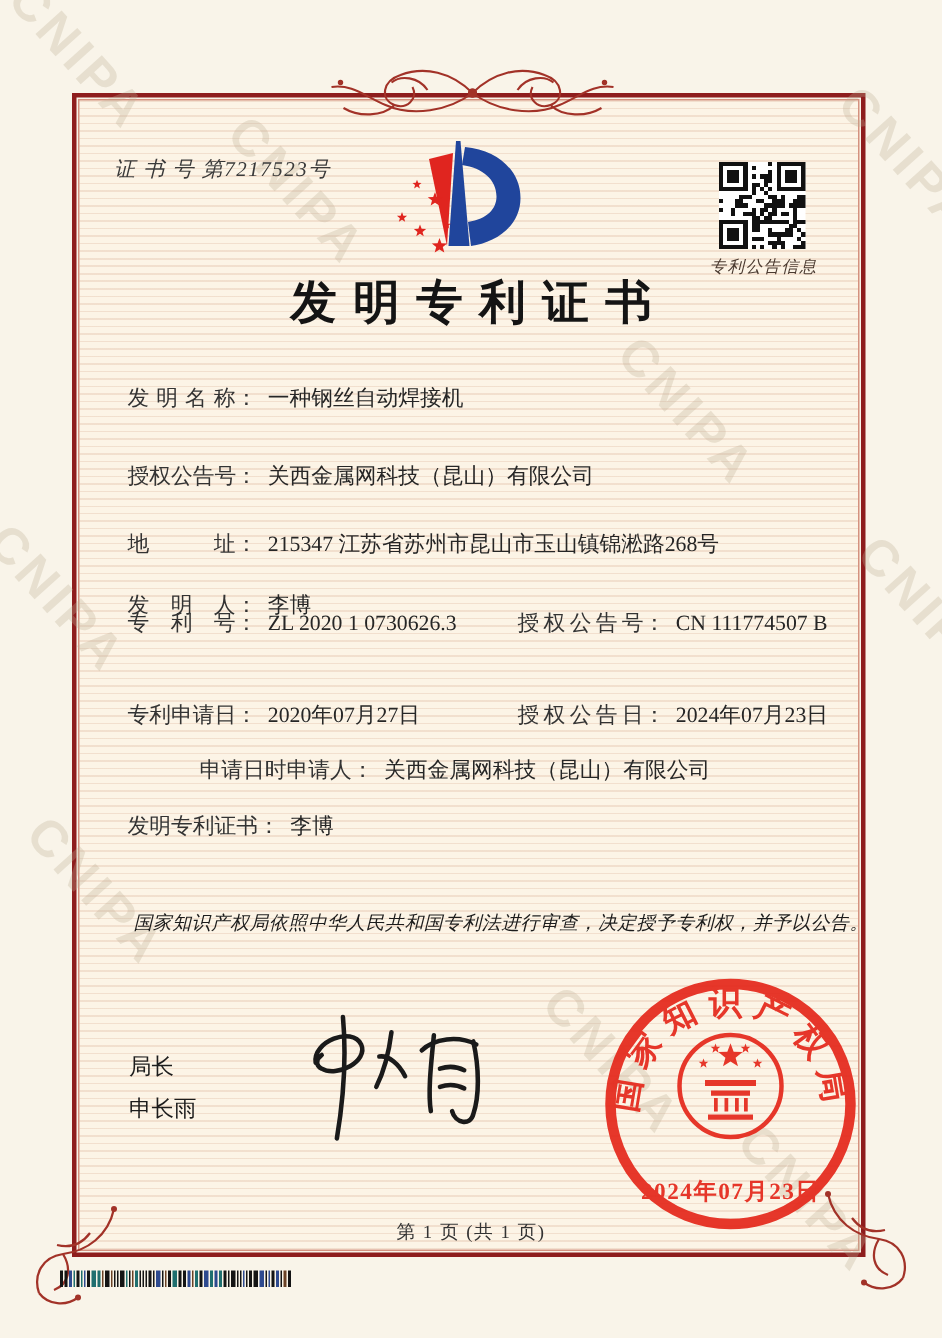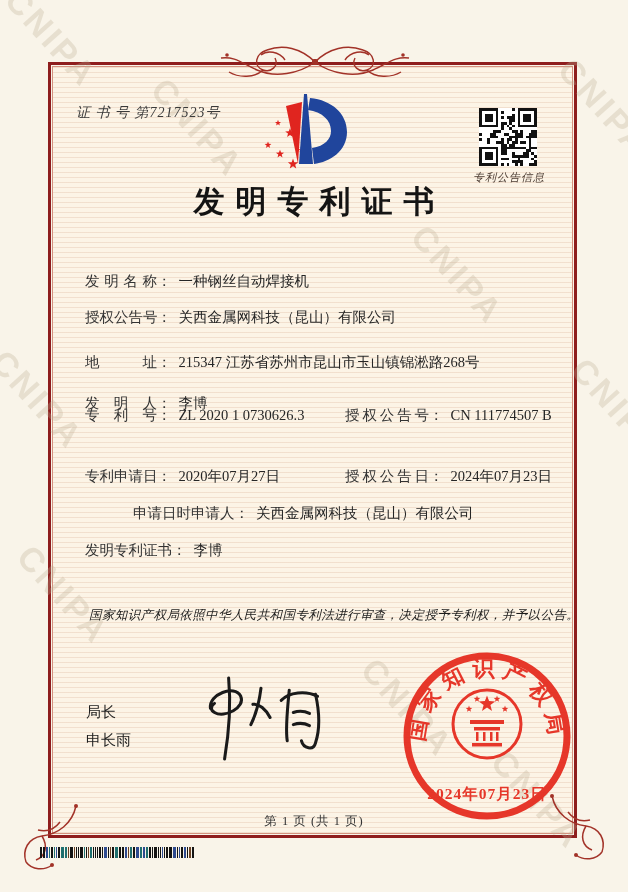--- a/index.html
+++ b/index.html
@@ -227,21 +227,21 @@
     <rect x="13" y="20" width="1" height="1" fill="#111"></rect>
     <rect x="15" y="20" width="1" height="1" fill="#111"></rect>
     <rect x="18" y="20" width="1" height="1" fill="#111"></rect>
     <rect x="19" y="20" width="1" height="1" fill="#111"></rect>
     <rect x="20" y="20" width="1" height="1" fill="#111"></rect>
   </svg>
 <div class="abs qr-label">专利公告信息</div>
 
 <div class="abs title">发明专利证书</div>
 
-<div class="abs row" style="top:272px;">
+<div class="abs row" style="top:256px;">
   <span class="flabel">发明名称</span><span class="colon">：</span><span>一种钢丝自动焊接机</span>
 </div>
 <div class="abs row" style="top:308px;">
   <span class="flabel">授权公告号</span><span class="colon">：</span><span>关西金属网科技（昆山）有限公司</span>
 </div>
 <div class="abs row" style="top:353px;">
   <span class="flabel">地址</span><span class="colon">：</span><span>215347 江苏省苏州市昆山市玉山镇锦淞路268号</span>
 </div>
 <div class="abs row" style="top:394px;">
   <span class="flabel">发明人</span><span class="colon">：</span><span>李博</span>

